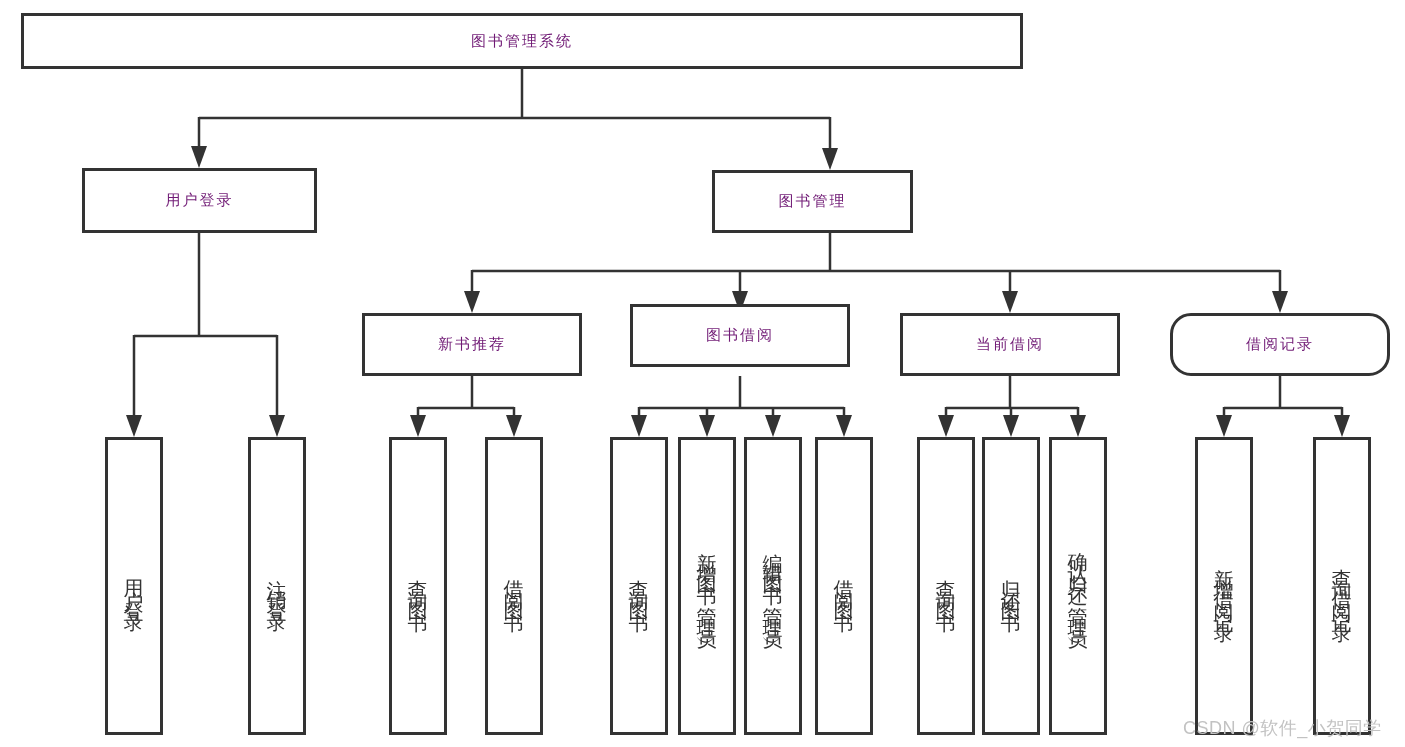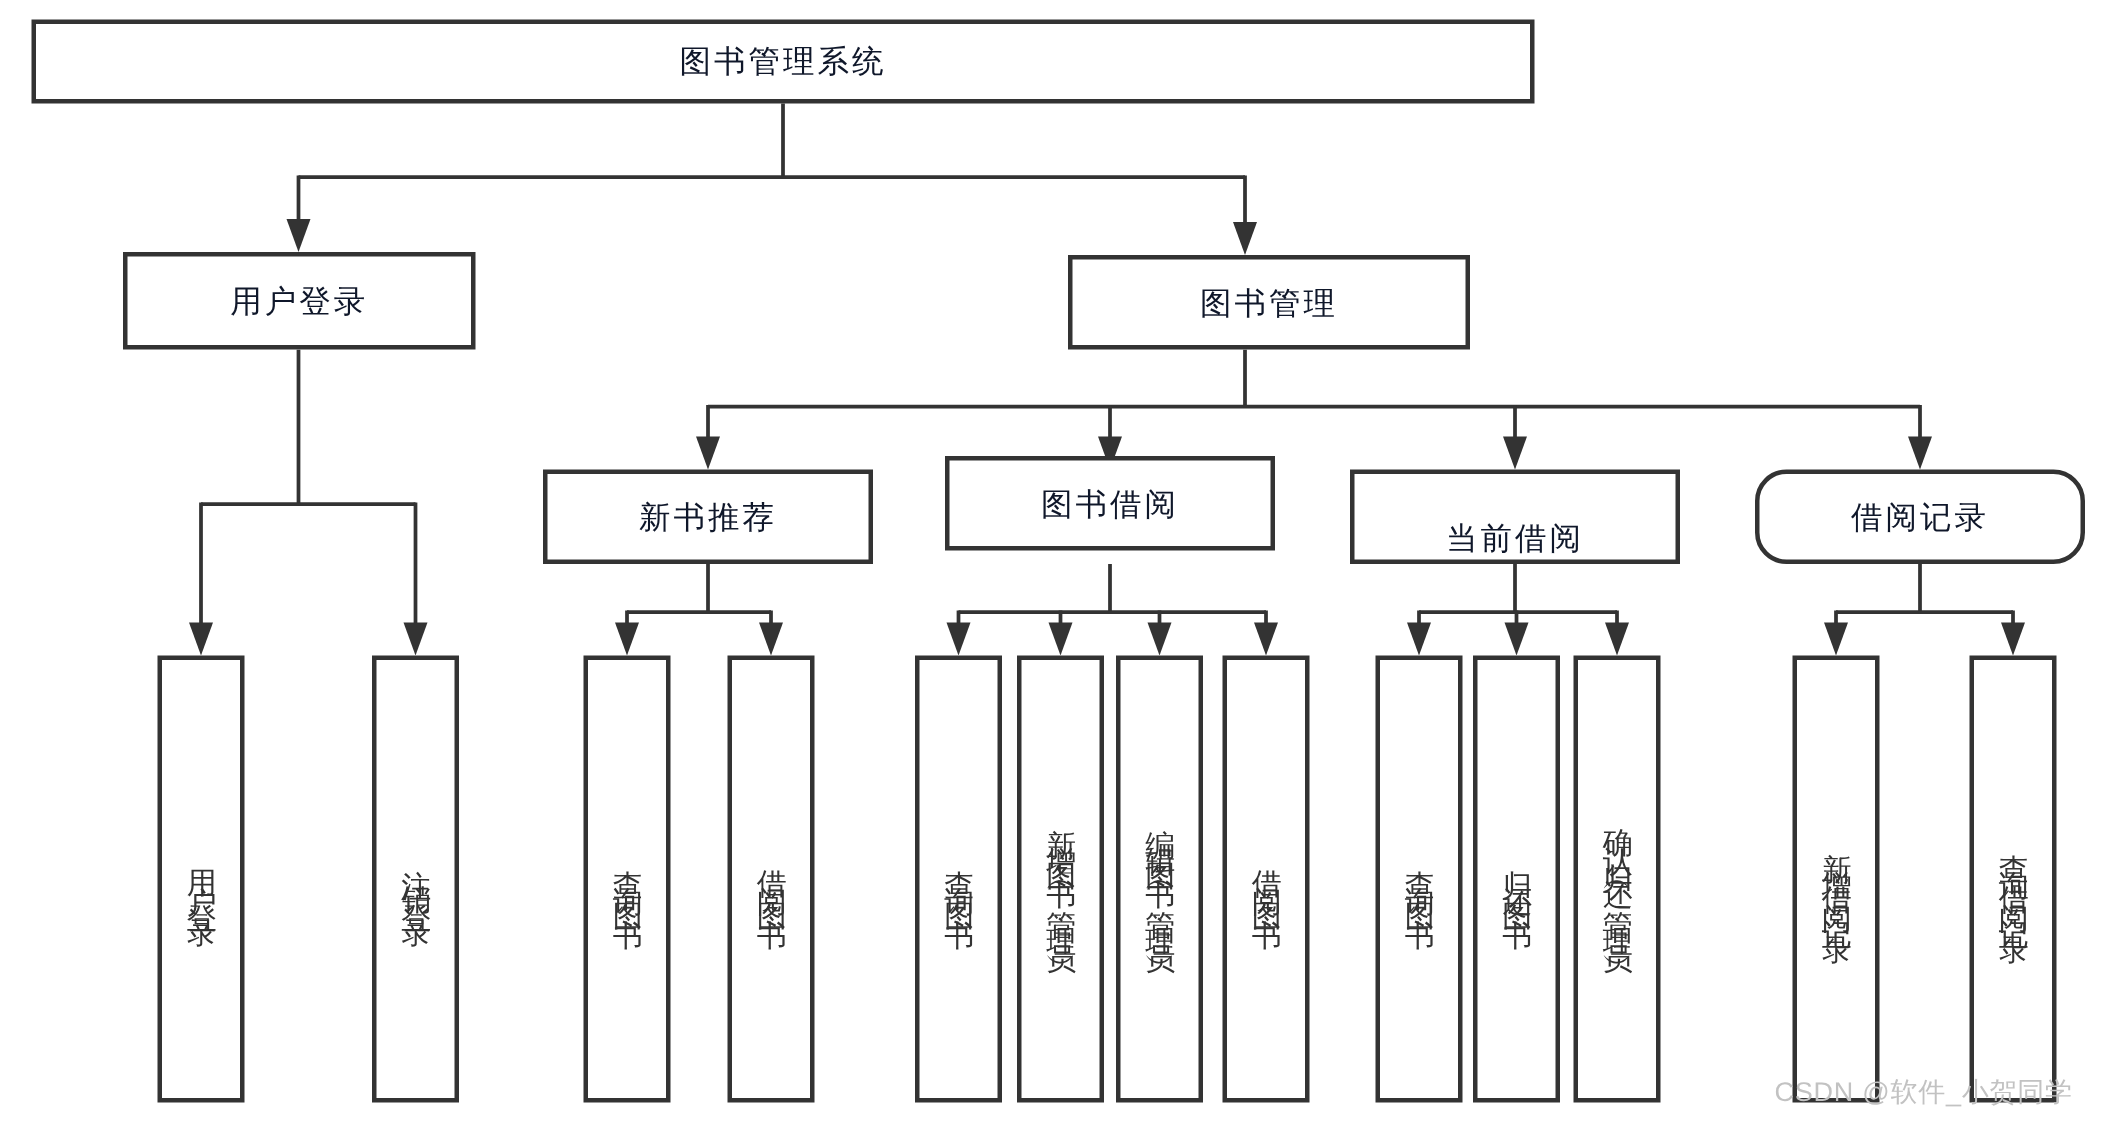--- a/index.html
+++ b/index.html
@@ -3,21 +3,21 @@
 <meta charset="utf-8">
 <style>
   html,body{margin:0;padding:0;background:#fff;}
   body{font-family:"Liberation Sans","DejaVu Sans",sans-serif;}
   .stage{position:relative;width:1405px;height:747px;background:#ffffff;overflow:hidden;}
   .connectors{position:absolute;left:0;top:0;width:1405px;height:747px;}
   .connectors path{stroke:#333333;stroke-width:2.5;fill:none;}
   .connectors polygon{fill:#333333;stroke:none;}
   .node{position:absolute;box-sizing:border-box;background:#ffffff;border:3px solid #333333;
         display:flex;align-items:center;justify-content:center;color:#333333;}
-  .node.h span{font-size:21px;letter-spacing:2px;color:#0f172a;white-space:nowrap;font-family:Liberation Serif, serif;}
+  .node.h span{font-size:15px;letter-spacing:2px;color:#701a75;white-space:nowrap;font-family:Liberation Serif, serif;}
   .node.v span{writing-mode:vertical-rl;text-orientation:mixed;font-size:20px;
                letter-spacing:0.55em;color:#333333;line-height:1;}
   .watermark{position:absolute;color:#c2c2c2;font-size:18px;letter-spacing:0.5px;white-space:nowrap;}
 </style>
 </head>
 <body>
 
 <div class="stage">
 
   <svg class="connectors" viewBox="0 0 1405 747" xmlns="http://www.w3.org/2000/svg">
@@ -82,31 +82,31 @@
     <polygon points="1334,415 1350,415 1342,437"></polygon>
   </svg>
 
   <div class="node h" style="left:21px;top:13px;width:1002px;height:56px;">
     <span>图书管理系统</span>
   </div>
 
   <div class="node h" style="left:82px;top:168px;width:235px;height:65px;">
     <span>用户登录</span>
   </div>
-  <div class="node h" style="left:712px;top:170px;width:268px;height:63px;">
+  <div class="node h" style="left:712px;top:170px;width:201px;height:63px;">
     <span>图书管理</span>
   </div>
 
   <div class="node h" style="left:362px;top:313px;width:220px;height:63px;justify-content:center;">
     <span>新书推荐</span>
   </div>
   <div class="node h" style="left:630px;top:304px;width:220px;height:63px;">
     <span>图书借阅</span>
   </div>
-  <div class="node h" style="left:900px;top:313px;width:220px;height:63px;align-items:flex-end;">
+  <div class="node h" style="left:900px;top:313px;width:220px;height:63px;">
     <span>当前借阅</span>
   </div>
   <div class="node h" style="left:1170px;top:313px;width:220px;height:63px;border-radius:21px;">
     <span>借阅记录</span>
   </div>
 
   <div class="node v" style="left:105px;top:437px;width:58px;height:298px;">
     <span>用户登录</span>
   </div>
   <div class="node v" style="left:248px;top:437px;width:58px;height:298px;">

